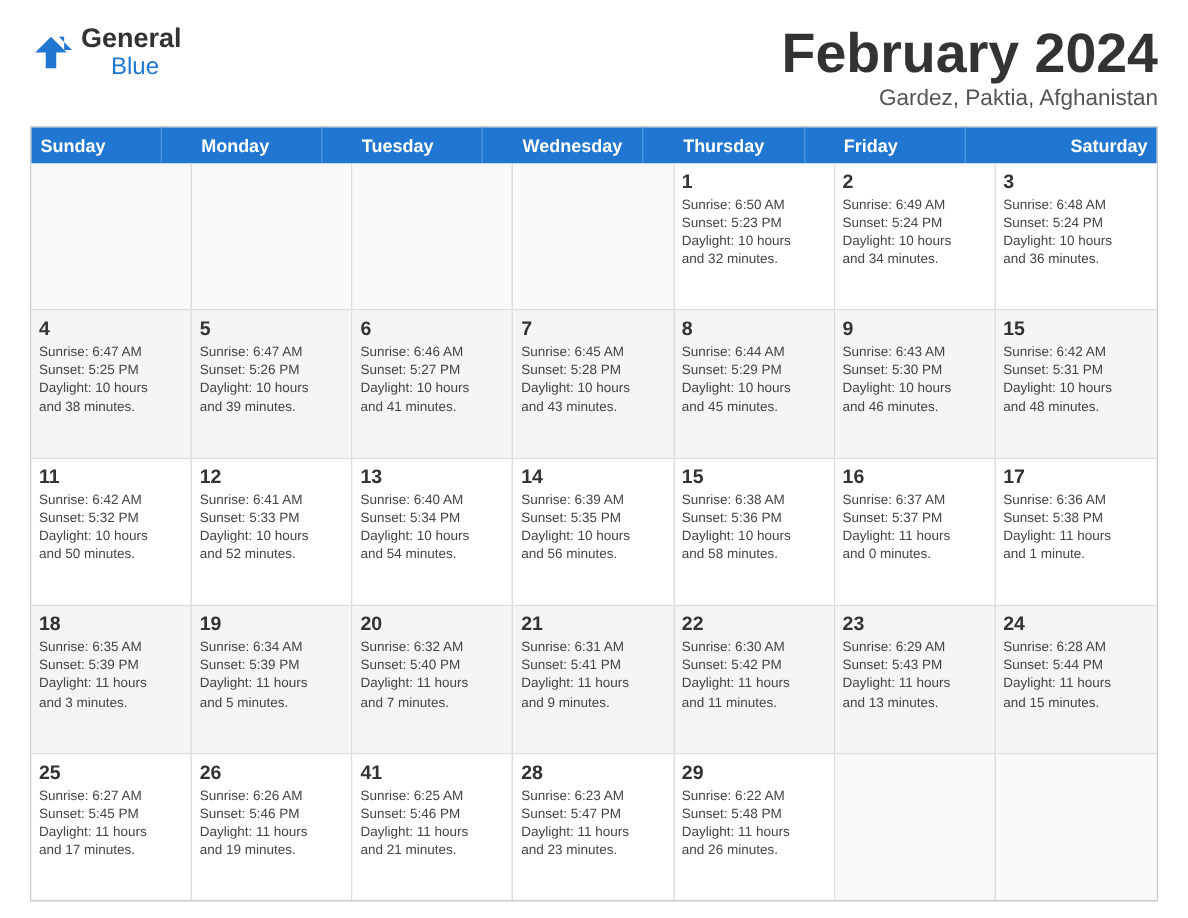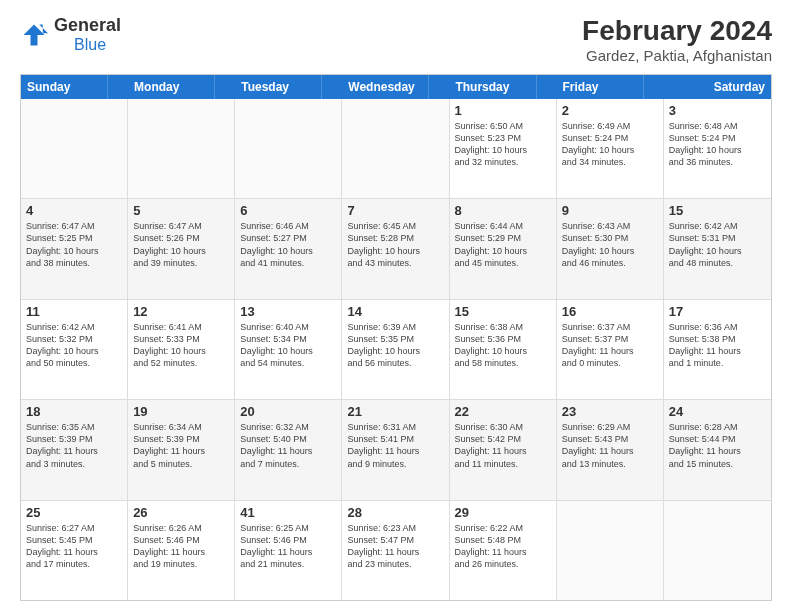--- a/index.html
+++ b/index.html
@@ -46,21 +46,21 @@
     }
     .logo-icon {
       width: 28px;
       height: 28px;
       margin-right: 2px;
     }
     .title-block {
       text-align: right;
     }
     .main-title {
-      font-size: 28px;
+      font-size: 37px;
       font-weight: bold;
       color: #333;
       line-height: 1.1;
     }
     .subtitle {
       font-size: 15px;
       color: #555;
     }
     .calendar {
       flex: 1;

